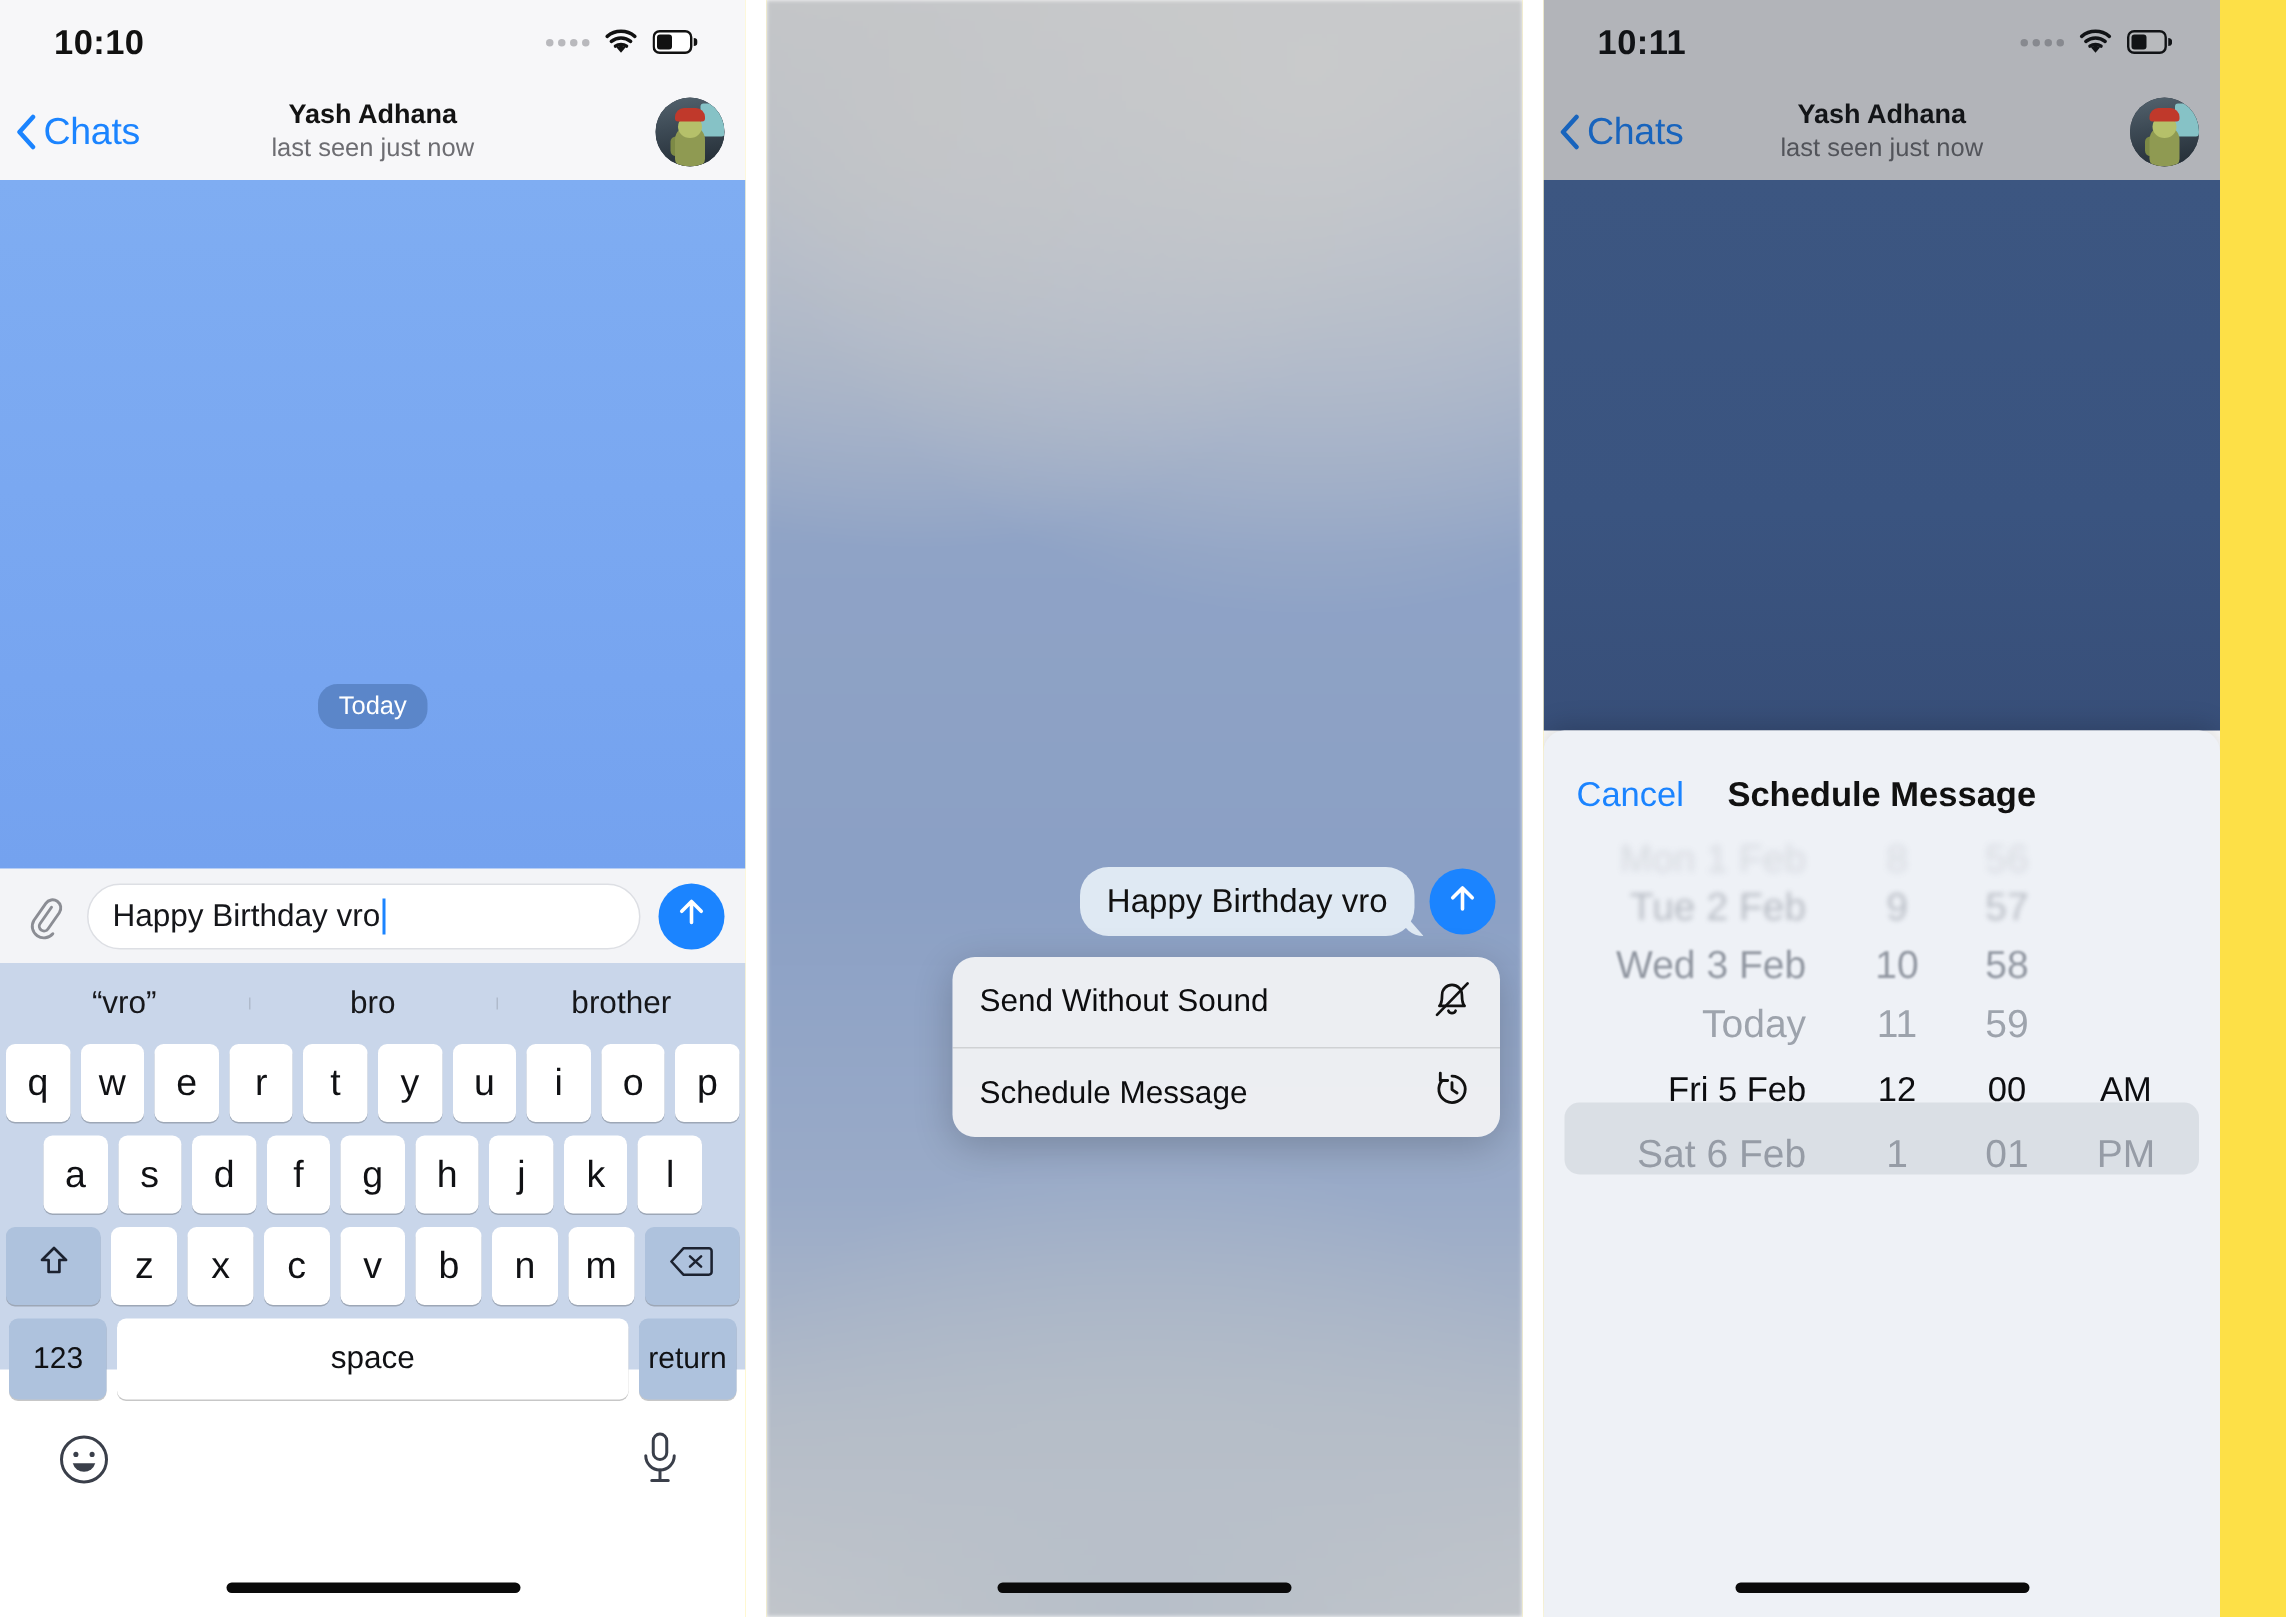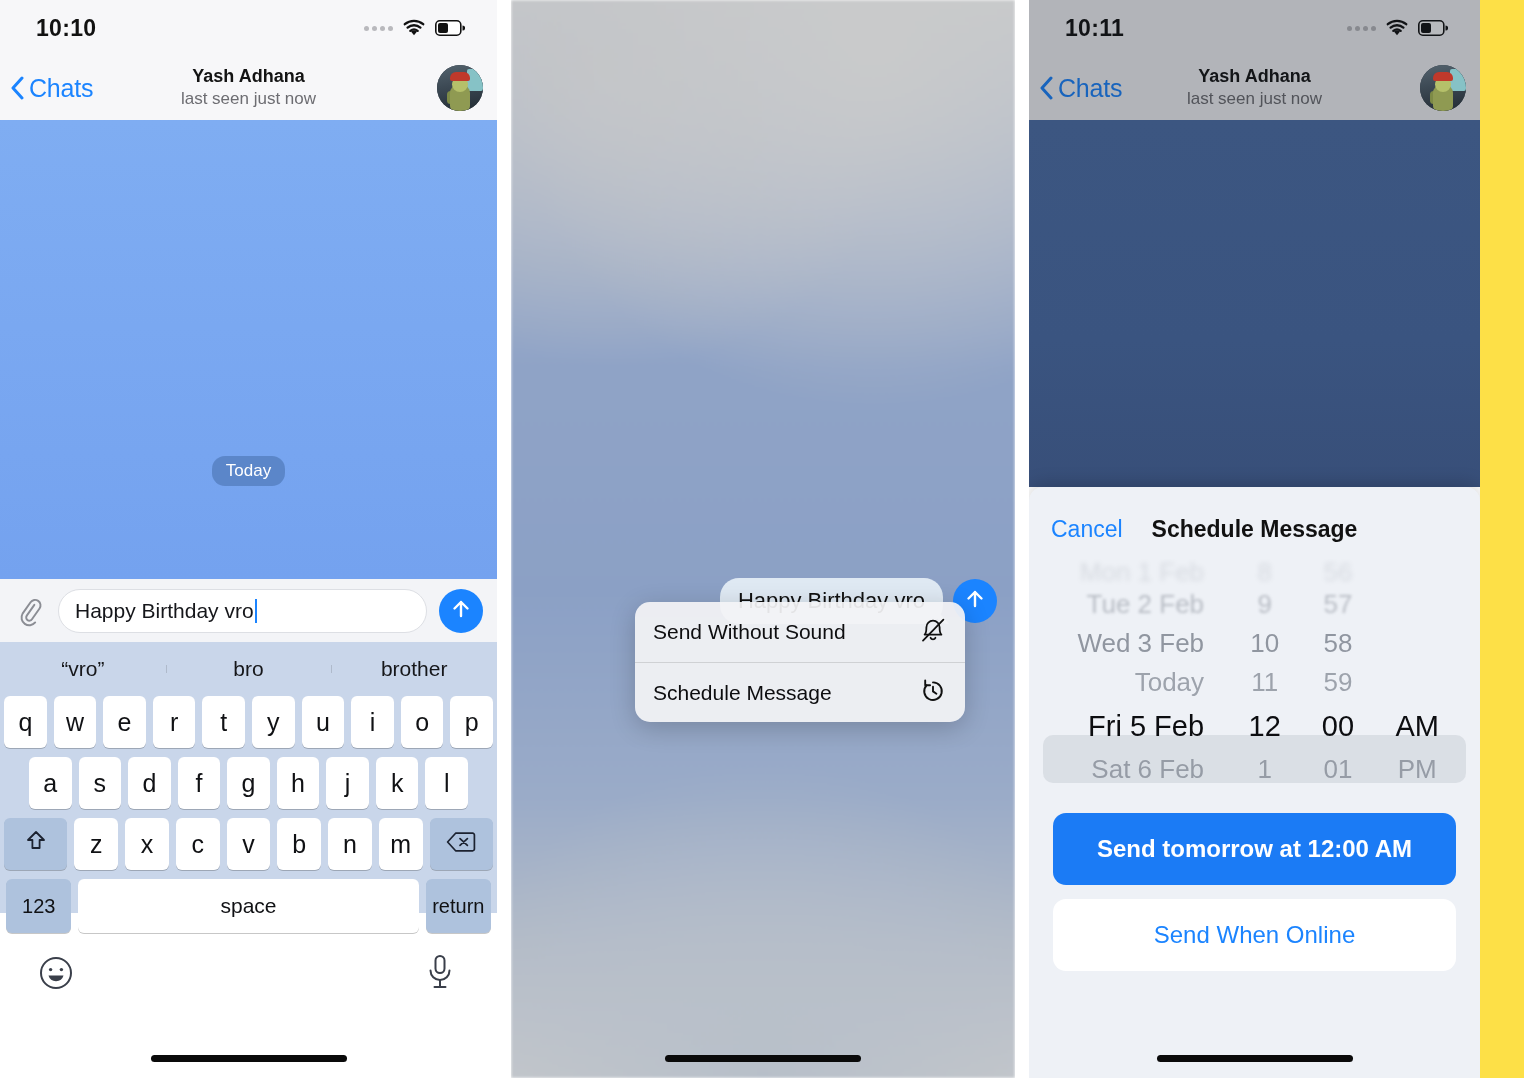--- a/index.html
+++ b/index.html
@@ -150,21 +150,21 @@
     position: relative; background:#dfe9f3; border-radius: 19px; padding: 10px 18px;
   }
   .p2-bubble:after {
     content:""; position:absolute; right:-6px; bottom:0; width:14px; height:16px;
     background:#dfe9f3;
     clip-path: polygon(0 0, 100% 100%, 0 100%);
     border-bottom-left-radius: 14px 12px;
   }
   .p2-bubble-text { font-size: 22px; color:#111; white-space:nowrap; }
   .ctx-menu {
-    position:absolute; left: 124px; top: 602px; width: 330px;
+    position:absolute; left: 124px; top: 638px; width: 365px;
     background: rgba(243,243,245,.93); border-radius: 15px; overflow:hidden;
     box-shadow: 0 6px 26px rgba(0,0,0,.2);
   }
   .ctx-item {
     display:flex; align-items:center; justify-content:space-between;
     padding: 0 18px; height: 60px; cursor:pointer;
   }
   .ctx-item + .ctx-item { border-top: 1px solid rgba(0,0,0,.12); }
   .ctx-label { font-size: 21px; color:#0d0d0f; }
 
@@ -198,21 +198,21 @@
     display:flex; align-items:center; height: 39px; font-size: 26px; color:#6d7480;
     padding: 0 22px;
   }
   .prow .c-date { width: 44%; text-align:right; padding-right: 26px; }
   .prow .c-hour { width: 17%; text-align:center; }
   .prow .c-min  { width: 19%; text-align:center; }
   .prow .c-ampm { width: 20%; text-align:center; }
   .prow.dim3 { opacity:.18; filter: blur(2.4px); height: 26px; }
   .prow.dim2 { opacity:.42; filter: blur(1.6px); }
   .prow.dim1 { opacity:.72; filter: blur(.6px); }
-  .prow.sel  { color:#0c0d10; font-size: 29px; height: 48px; position:relative; z-index:2; }
+  .prow.sel  { color:#0c0d10; font-size: 23px; height: 48px; position:relative; z-index:2;justify-content:flex-end; }
   .prow.dimA { opacity:.62; filter: blur(.5px); }
   .prow.dimB { opacity:.44; filter: blur(1.3px); }
   .sheet-actions { padding: 22px 24px 0; }
   .btn-primary {
     height: 72px; border-radius: 13px; background:#1b7bf5; color:#fff;
     display:flex; align-items:center; justify-content:center;
     font-size: 24px; font-weight: bold; cursor:pointer;
   }
   .btn-secondary {
     margin-top: 14px; height: 72px; border-radius: 13px; background:#fff; color:#1b84ff;
@@ -527,24 +527,20 @@
           <span class="c-min">01</span>
           <span class="c-ampm">PM</span>
         </div>
         <div class="prow dimB">
 
           <span class="c-ampm"></span>
         </div>
 
       </div>
 
-      <div class="sheet-actions">
-        <div class="btn-primary">Send tomorrow at 12:00 AM</div>
-        <div class="btn-secondary">Send When Online</div>
-      </div>
 
       <div class="homebar-wrap">
           <div class="homebar"></div>
         </div>
     </div>
   </div>
 
 </div>
 
 </body></html>

